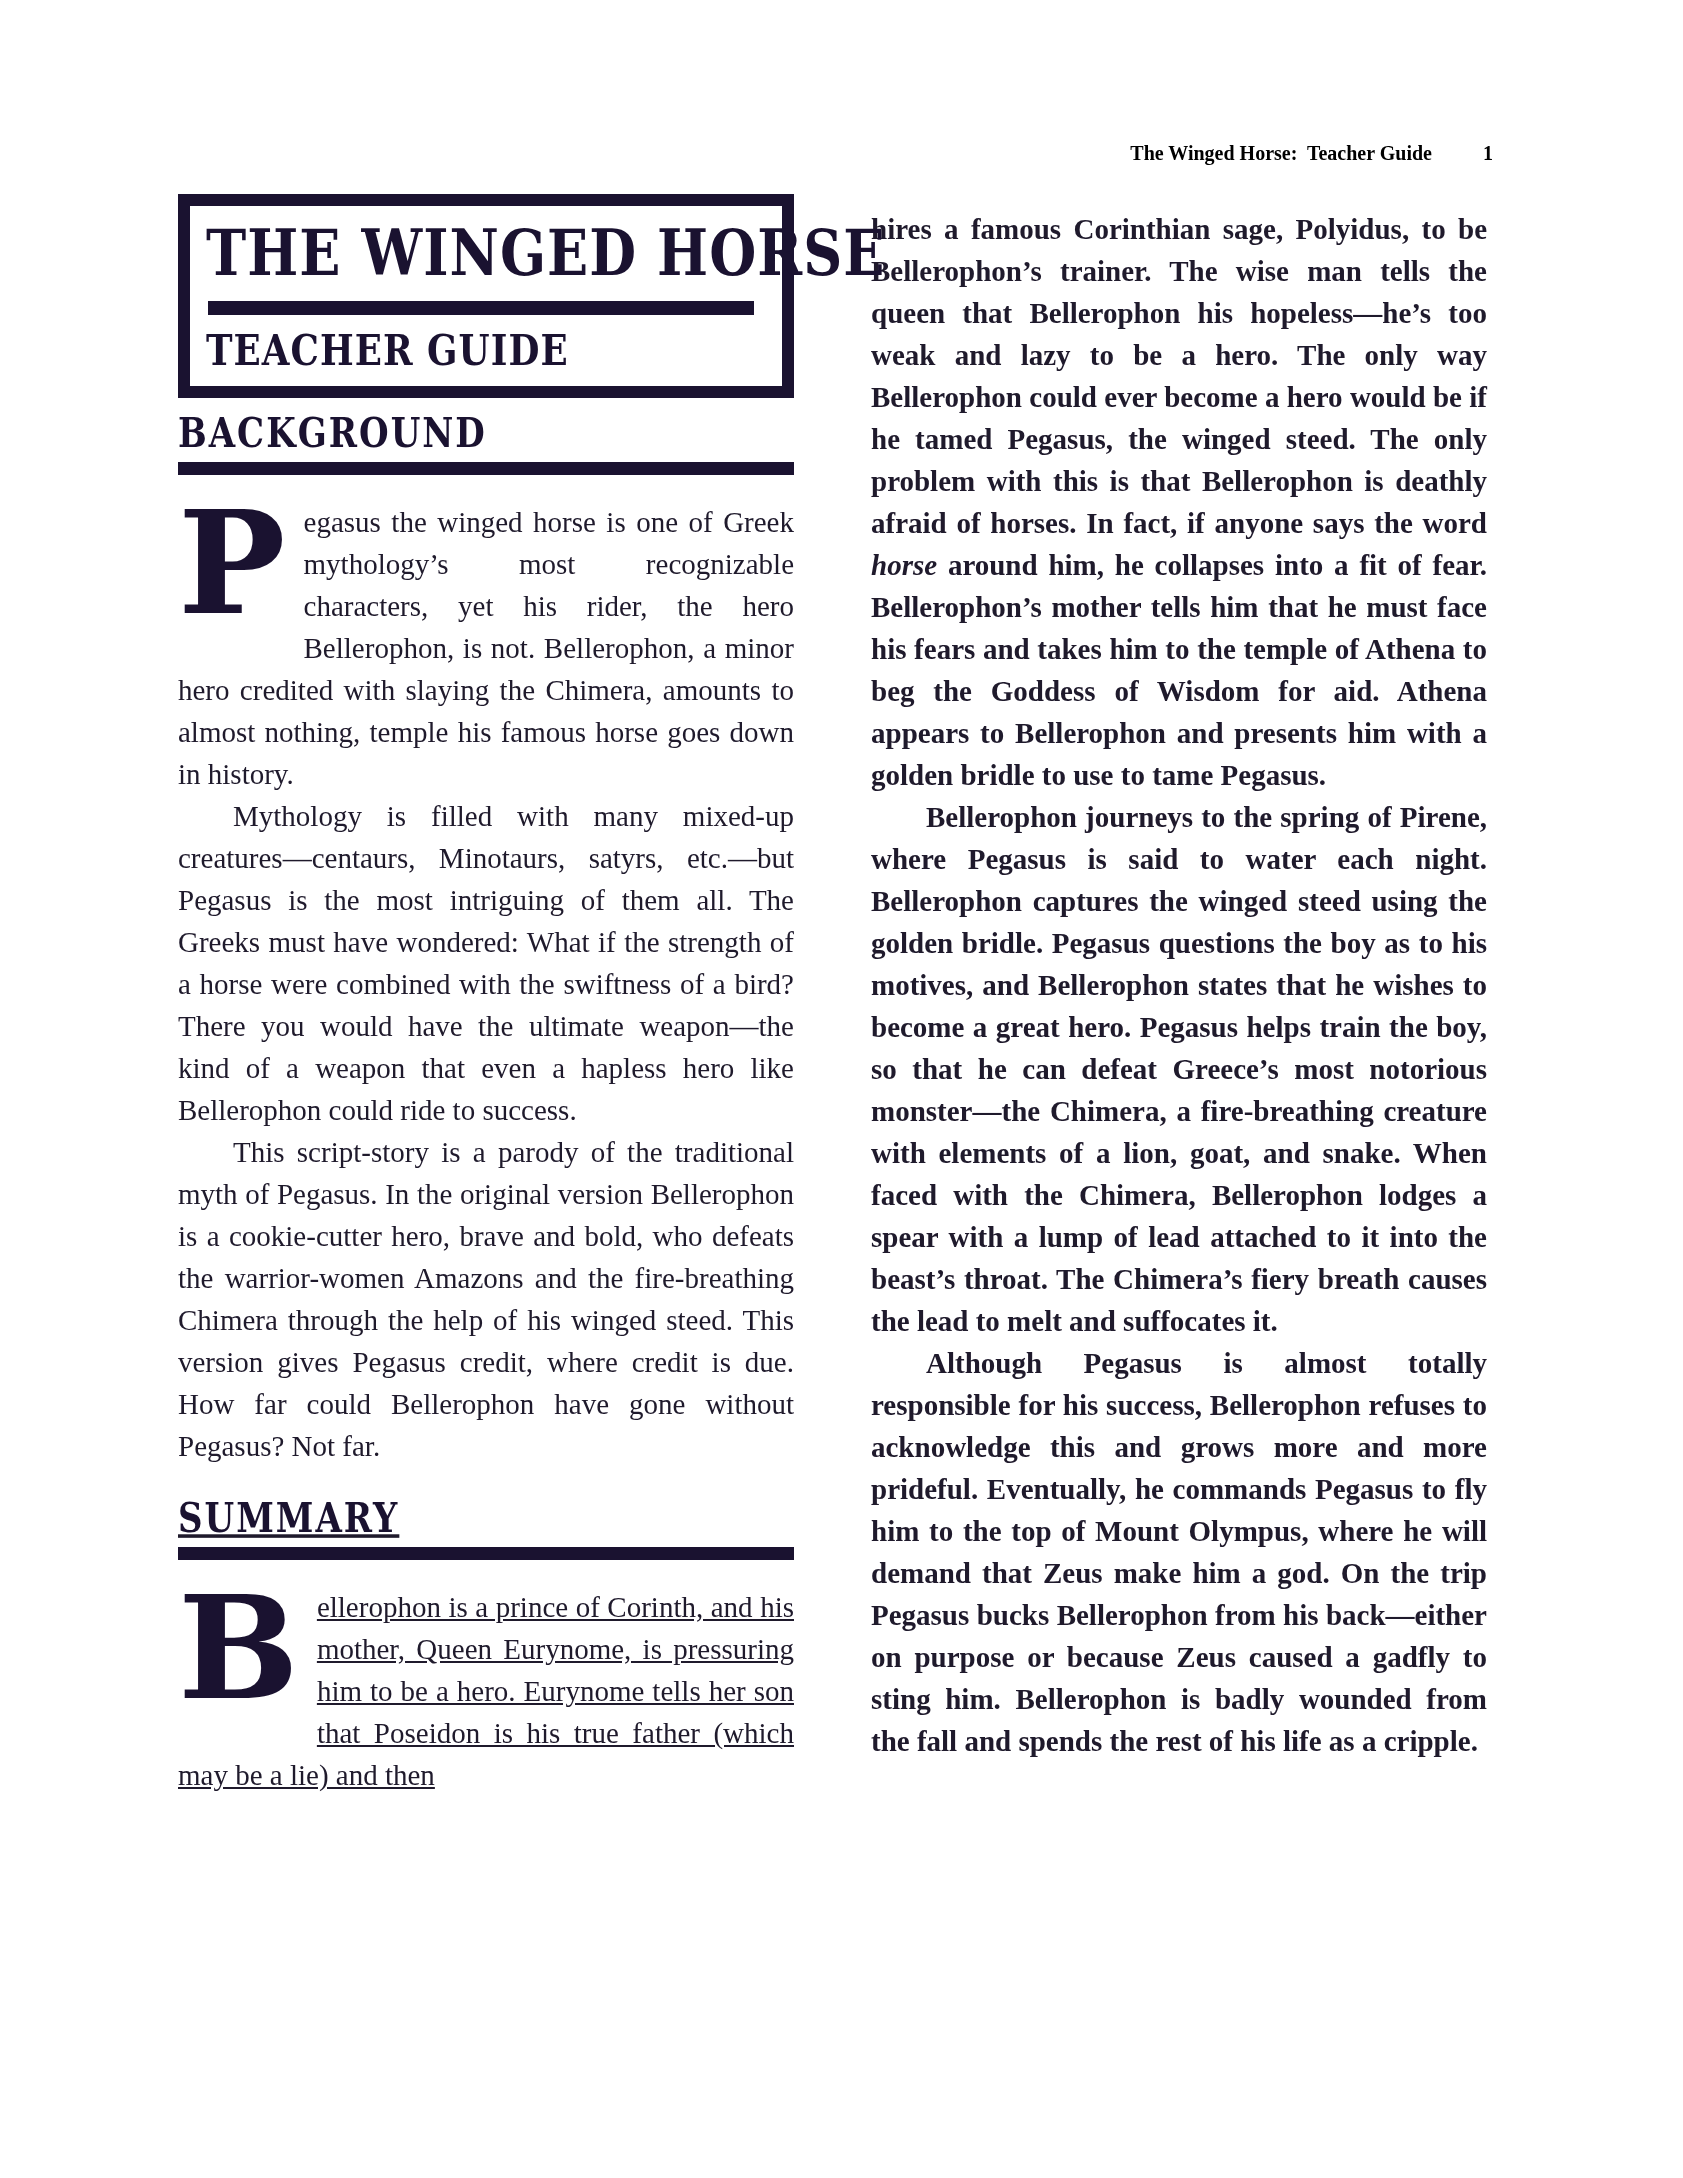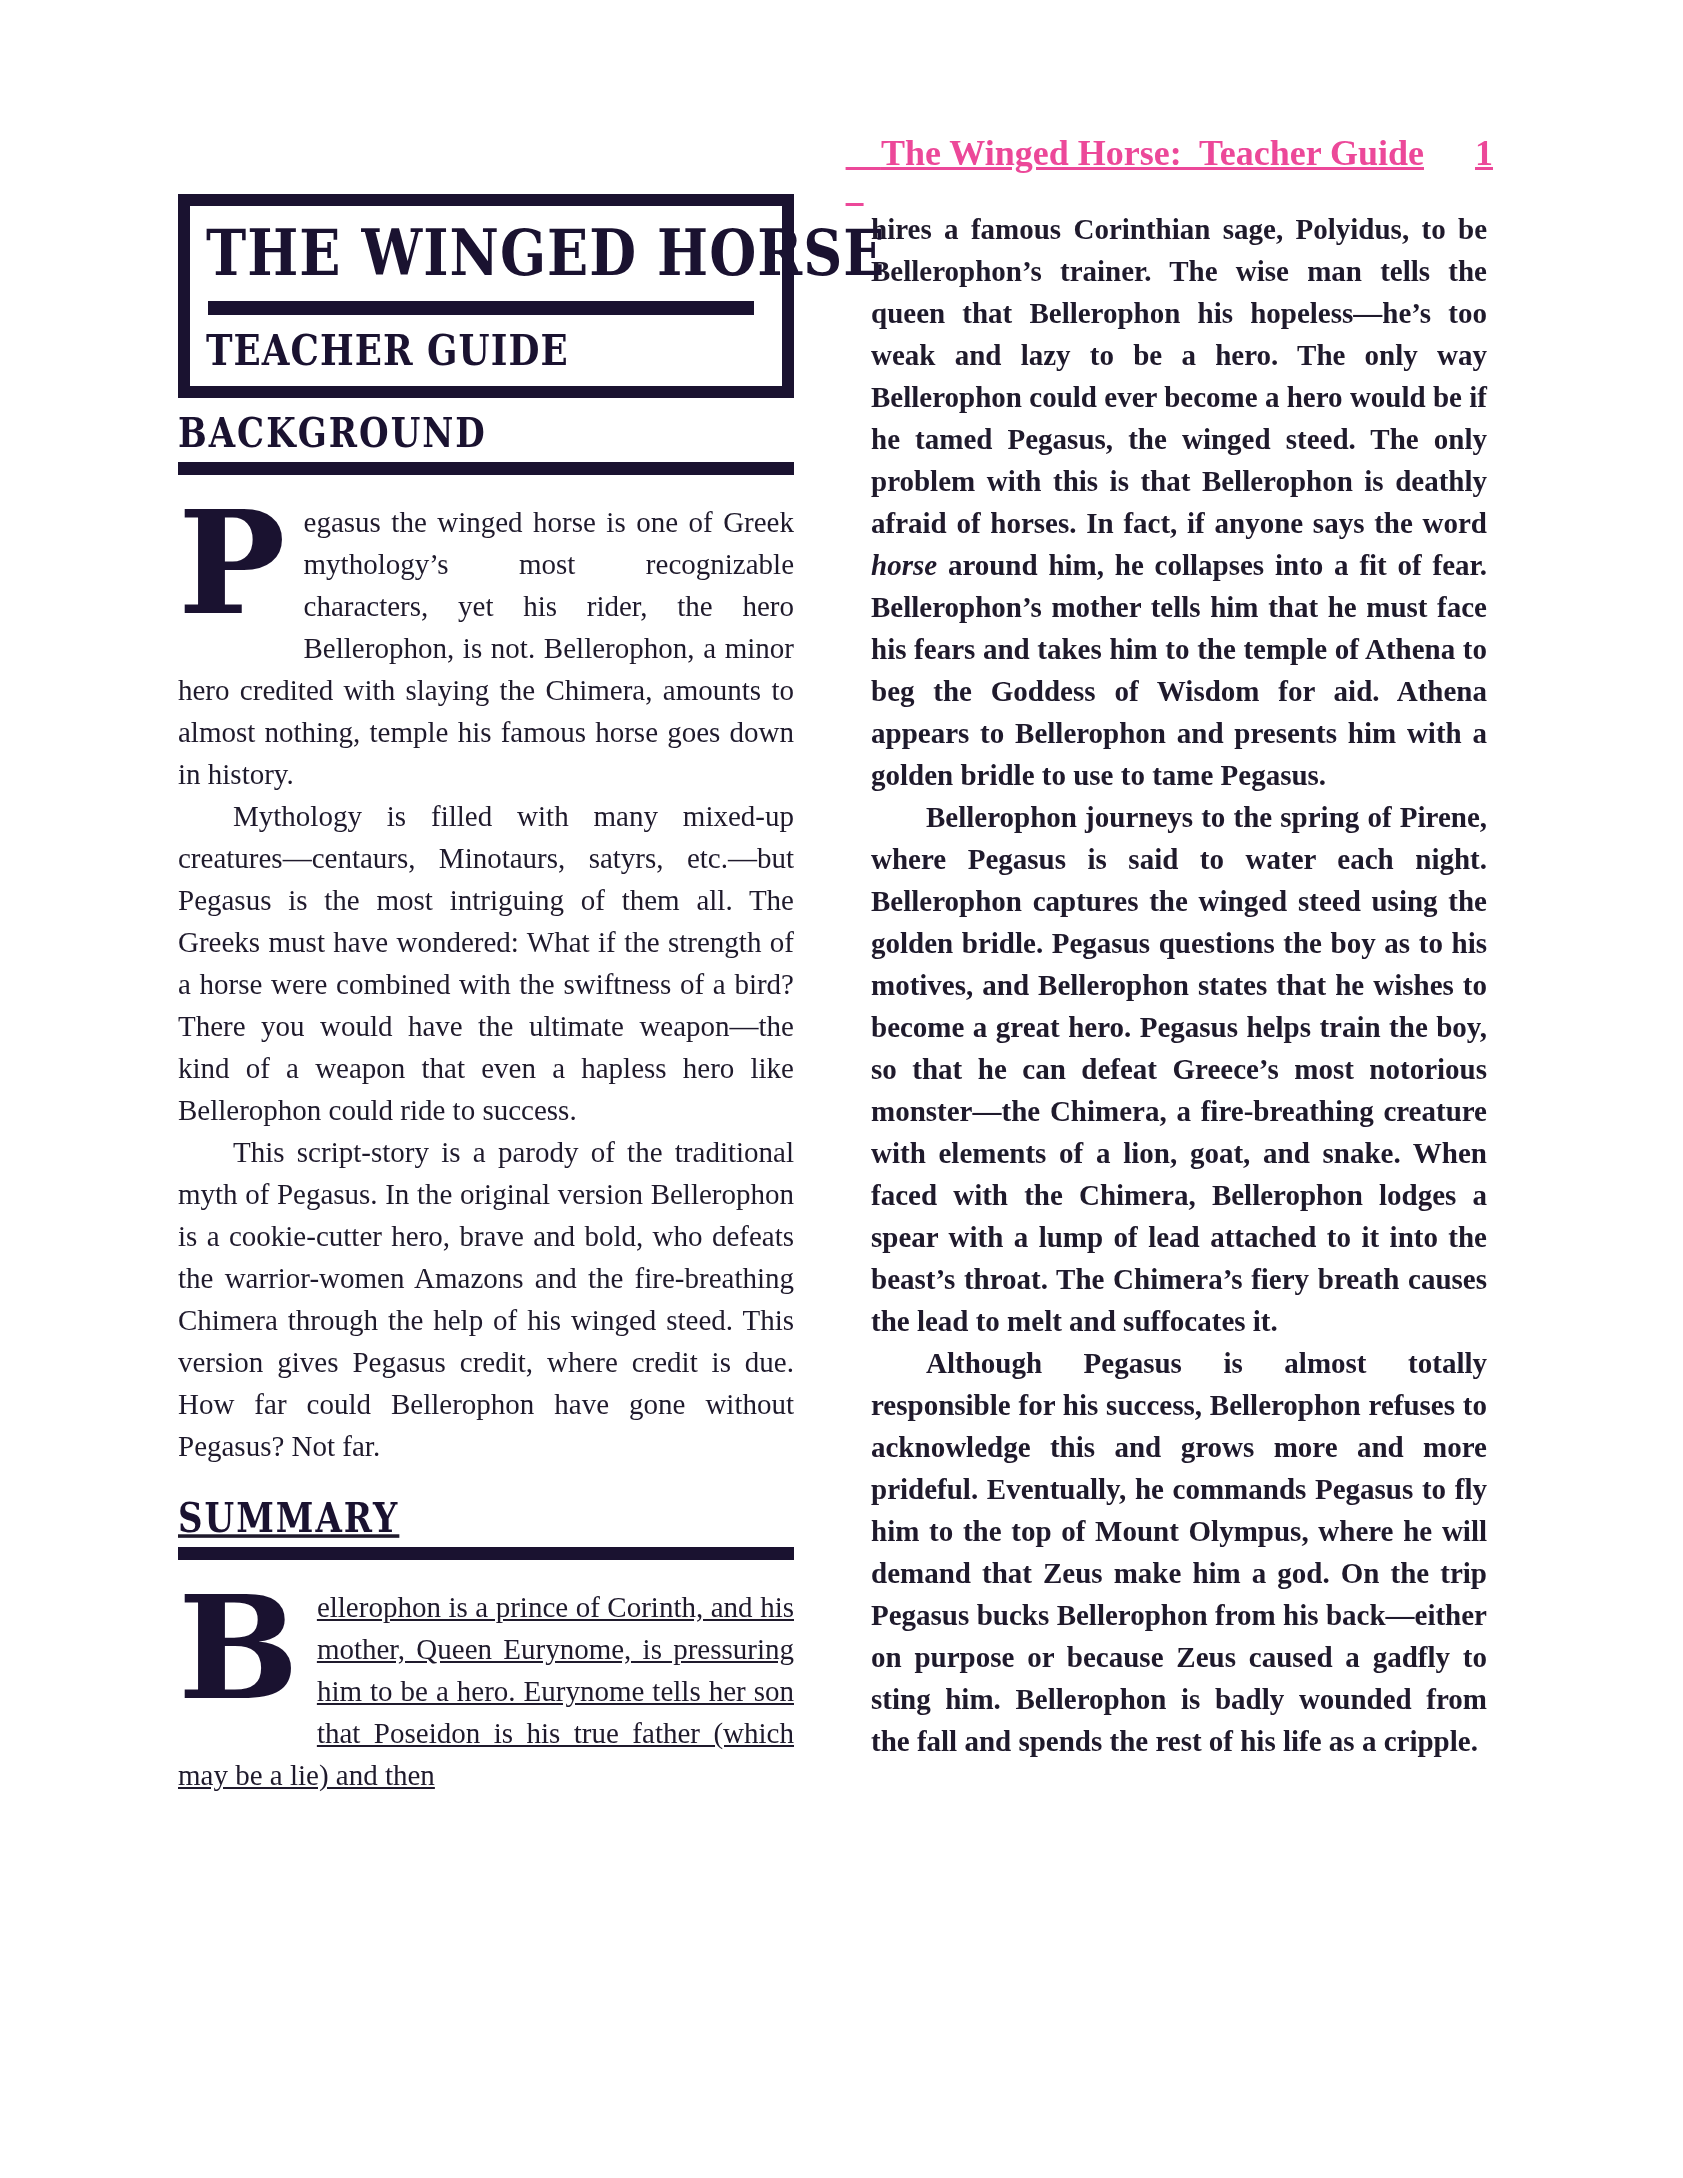--- a/index.html
+++ b/index.html
@@ -14,25 +14,24 @@
     background:var(--page_bg);
     font-family:"Liberation Serif", serif;
     color:var(--ink);
     overflow:hidden;
     margin:0 auto;
   }
   .page-header{
     position:absolute;
     top:99px;right:190px;
     font-weight:bold;
-    font-size:36px;
+    font-size:20px;
     line-height:36px;
     white-space:pre;
-    color:#ec4899;
-    text-decoration:underline;
+    color:#000000;
   }
   .page-header .page-num{margin-left:51px;}
   .columns{
     position:absolute;
     top:194px;left:178px;
     display:flex;
     gap:77px;
   }
   .col{width:616px;}
   .col-right{padding-top:14px;}

